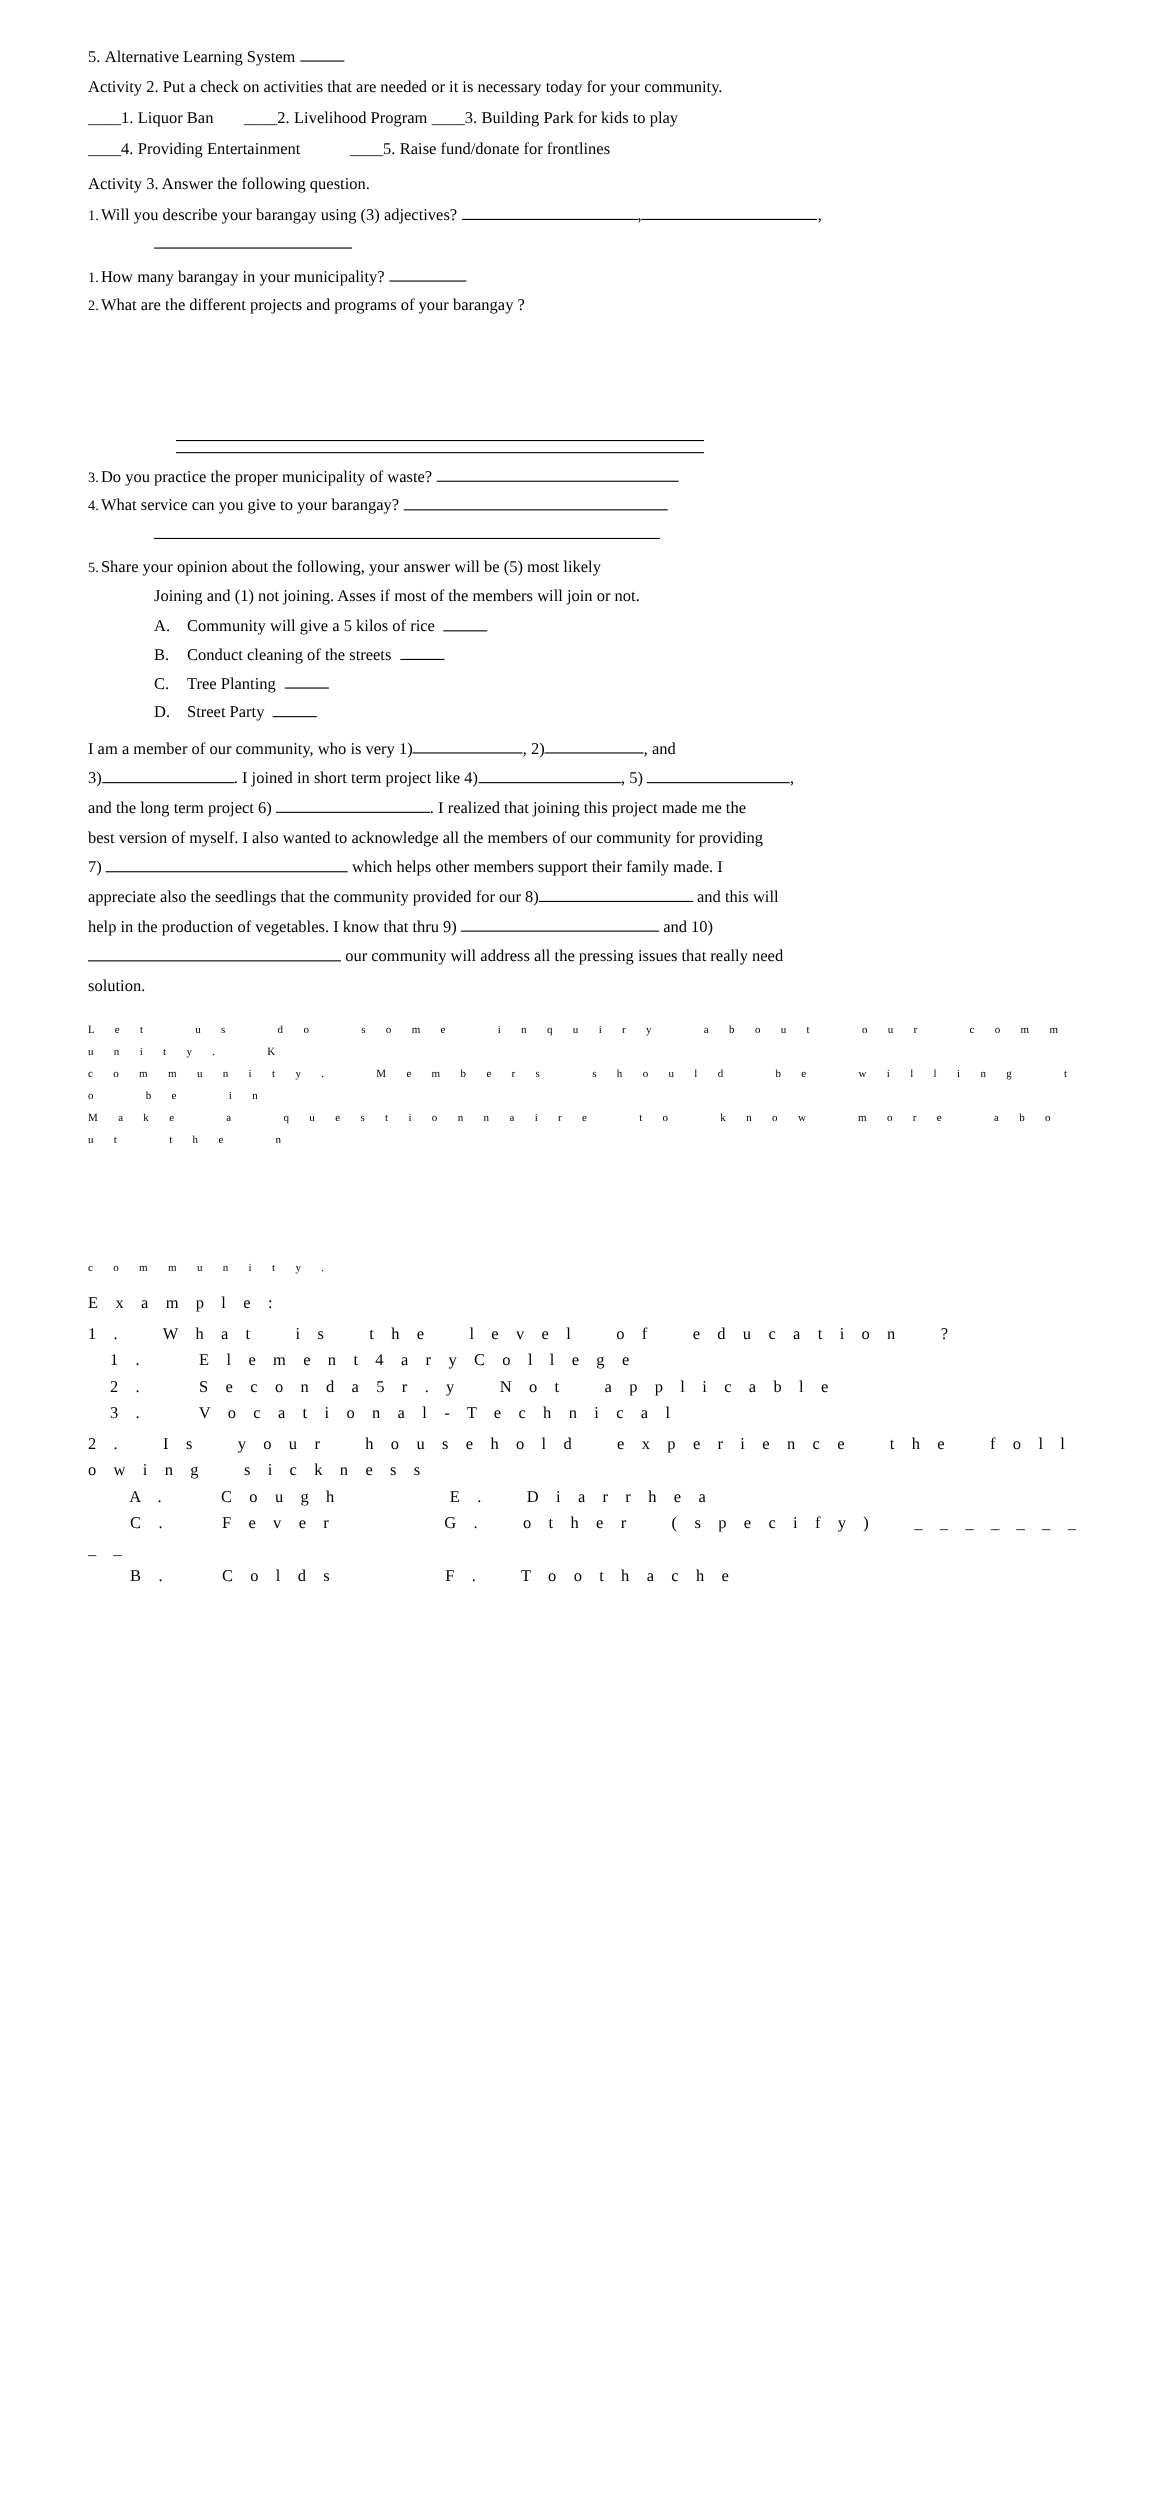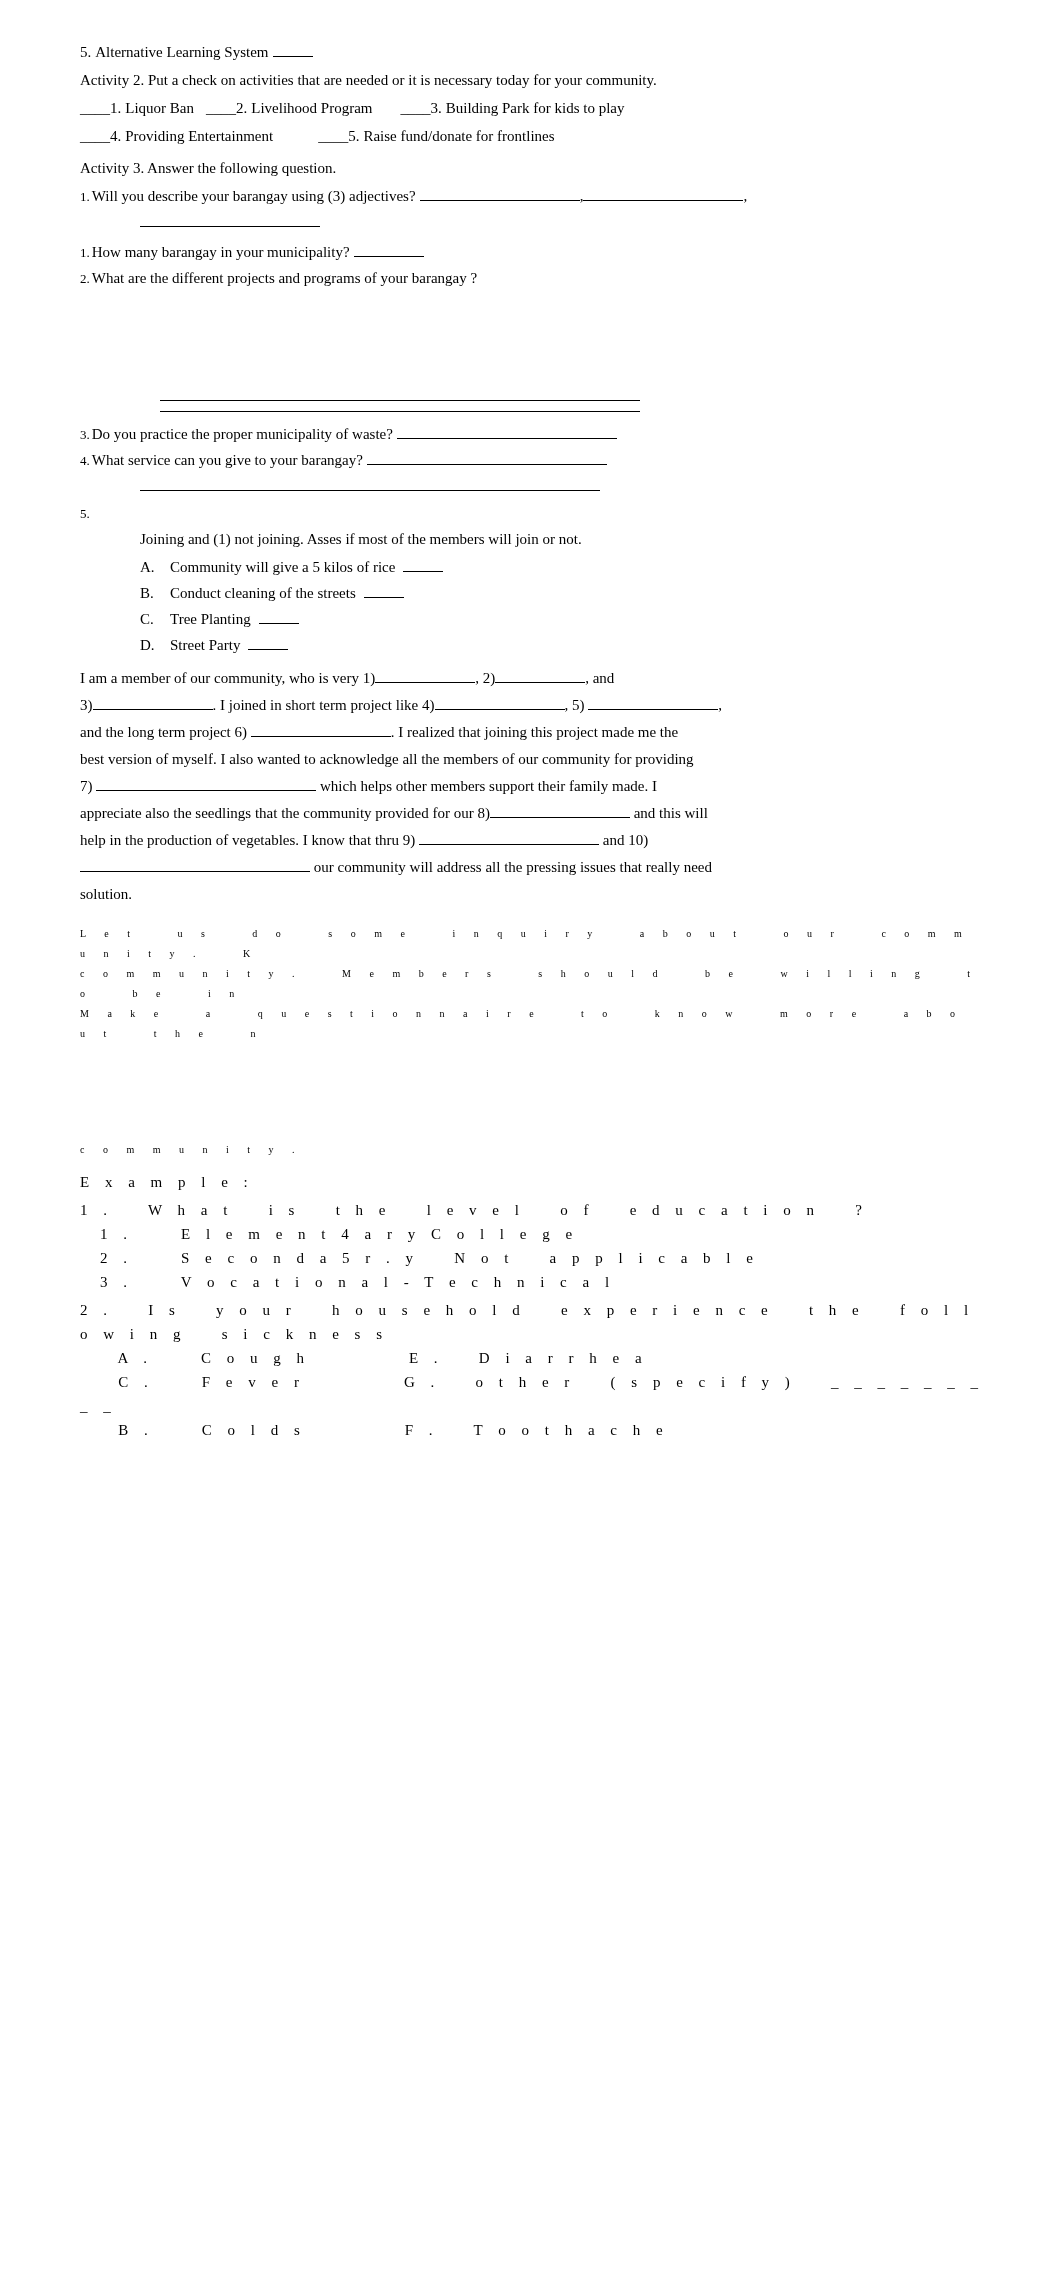--- a/index.html
+++ b/index.html
@@ -37,23 +37,23 @@
   <span>5.</span>
   <span>Alternative Learning System</span>
   <span class="underline underline-sm"></span>
 </div>
 
 <div class="section">
   <div class="activity-line">Activity 2. Put a check on activities that are needed or it is necessary today for your community.</div>
   <div class="line">
     <span>____1.</span>
     <span>Liquor Ban</span>
-    <span style="margin-left:8px;">____2.</span>
+    <span style="margin-left:24px;">____2.</span>
     <span>Livelihood Program</span>
-    <span style="margin-left:24px;">____3.</span>
+    <span style="margin-left:0;">____3.</span>
     <span>Building Park for kids to play</span>
   </div>
   <div class="line">
     <span>____4.</span>
     <span>Providing Entertainment</span>
     <span style="margin-left:41px;">____5.</span>
     <span>Raise fund/donate for frontlines</span>
   </div>
 </div>
 
@@ -99,20 +99,21 @@
     <span class="q-num">4.</span>
     <span>What service can you give to your barangay?</span>
     <span class="underline" style="margin-left:4px; min-width:240px;"></span>
   </div>
   <div style="margin-left:60px; margin-bottom:6px;">
     <span class="underline" style="min-width:460px;"></span>
   </div>
 
   <div class="q-line">
     <span class="q-num">5.</span>
+    <span>Share your opinion about the following, your answer will be  (5) most likely</span>
   </div>
   <div style="margin-left:60px; margin-bottom:4px;">
     <span>Joining and (1) not joining. Asses if most of the members will join or not.</span>
   </div>
 
   <div class="option-line">
     <span class="option-label">A.</span>
     <span>Community will give  a 5 kilos of rice</span>
     <span class="underline underline-sm" style="margin-left:8px;"></span>
   </div>

